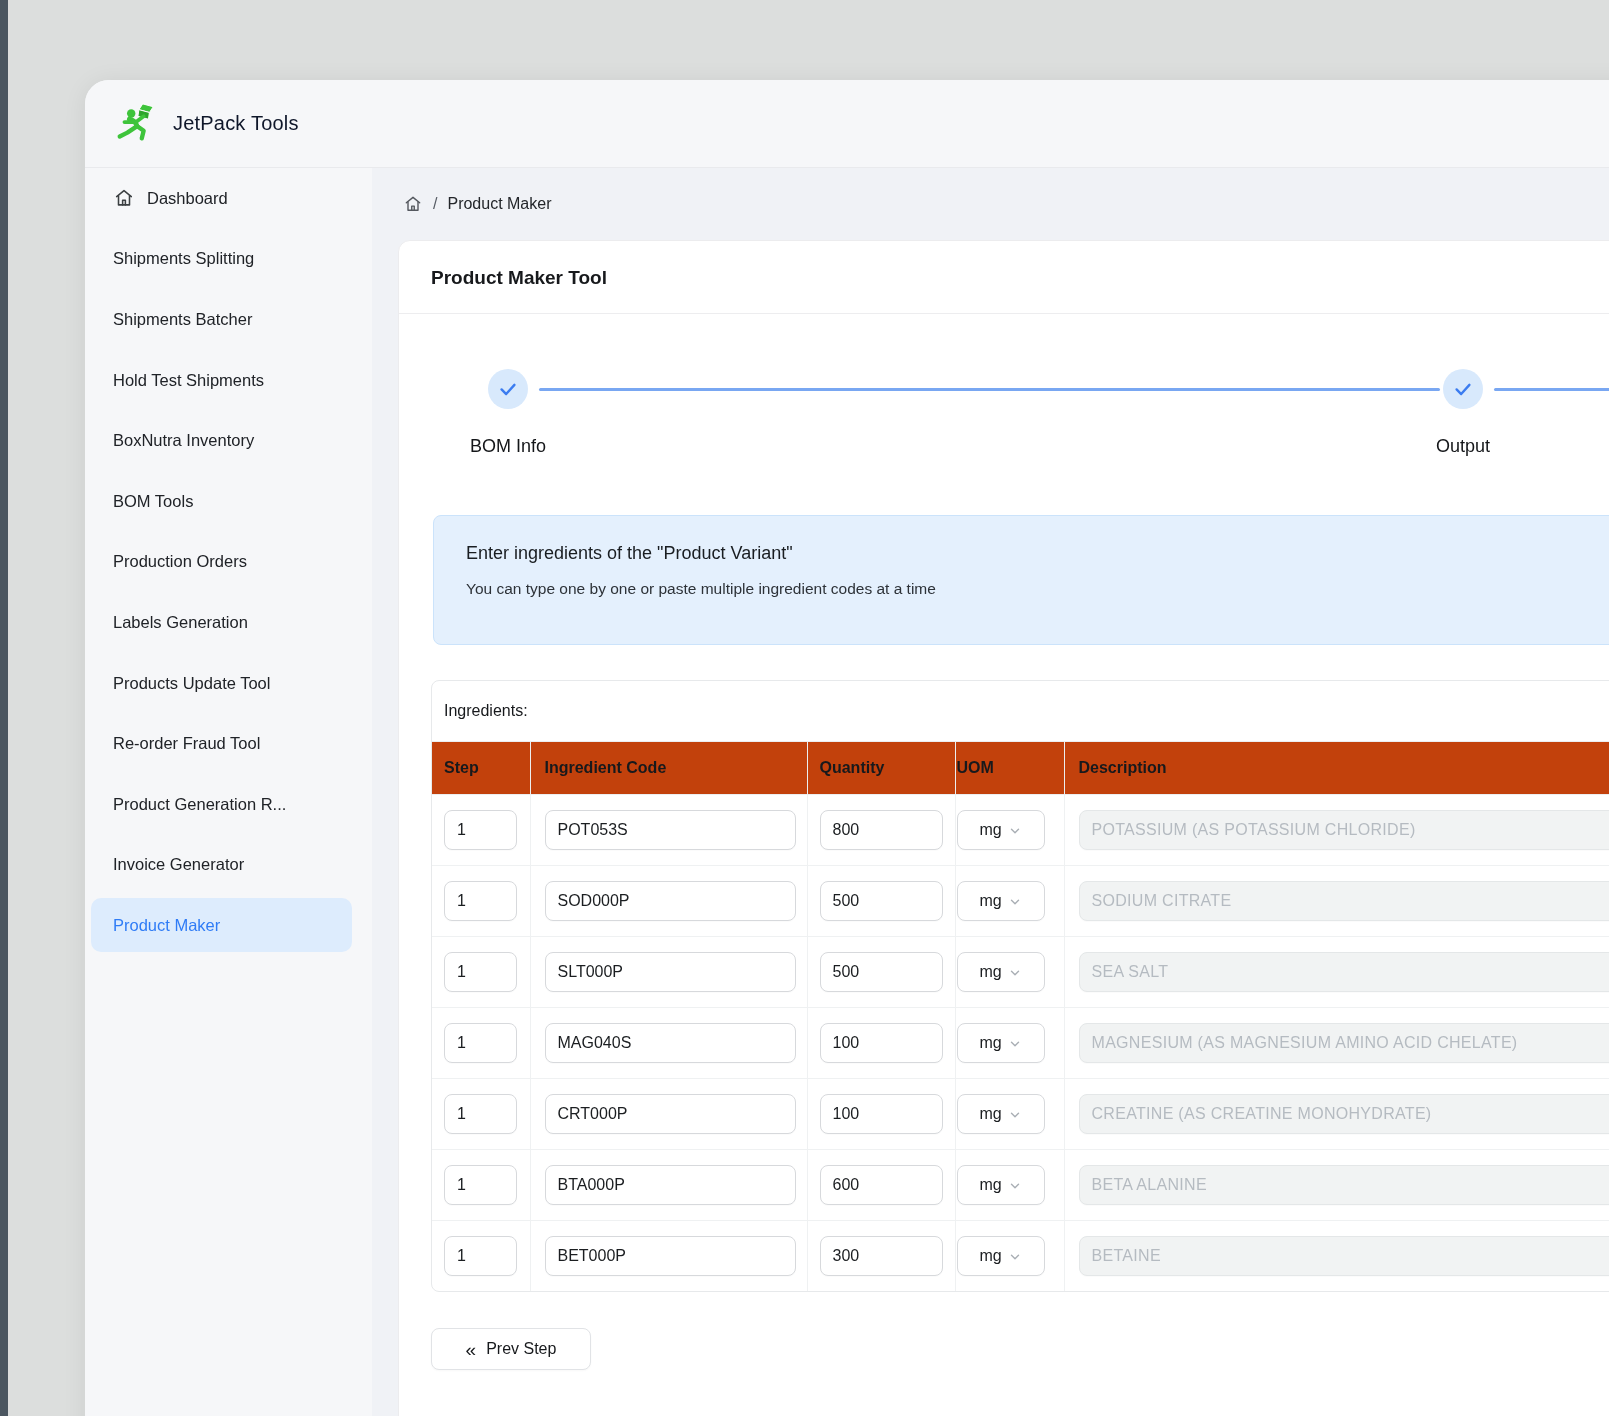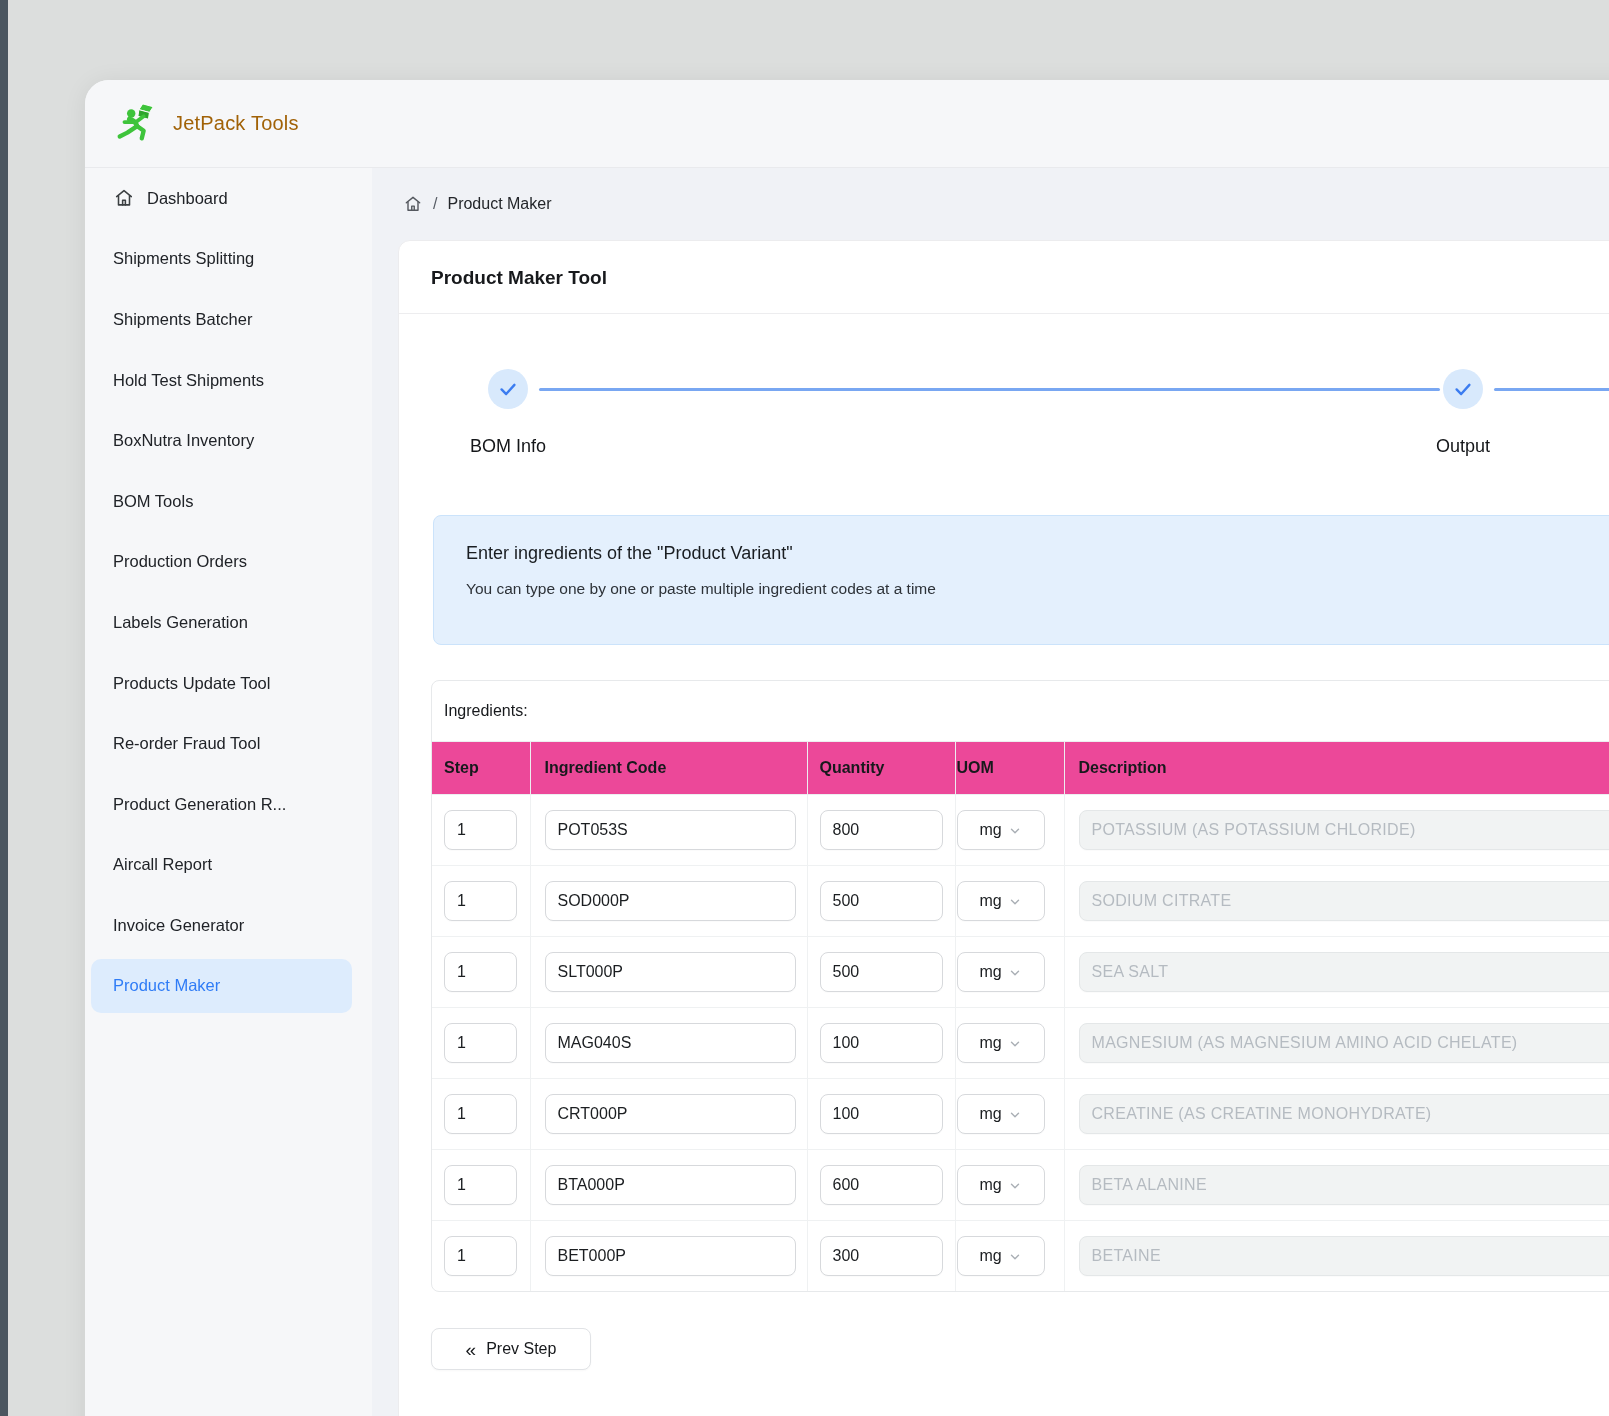--- a/index.html
+++ b/index.html
@@ -32,21 +32,21 @@
     height:88px;
     display:flex;align-items:center;
     padding-left:28px;
     border-bottom:1px solid #e9eaed;
     box-sizing:border-box;
     background:#f6f7f9;
   }
   .logo{width:46px;height:46px;flex:0 0 auto;}
   .app-title{
     margin-left:14px;
-    font-size:20px;font-weight:500;color:#a16207;letter-spacing:.2px;
+    font-size:20px;font-weight:500;color:#0f172a;letter-spacing:.2px;
   }
   
   .app-body{
     display:flex;
     height:calc(100% - 88px);
   }
   .sidebar{
     width:287px;flex:0 0 287px;
     background:#f6f7f9;
     padding-top:0;
@@ -151,21 +151,21 @@
     height:60px;display:flex;align-items:center;
     padding-left:12px;
     font-size:16px;color:#17191c;
   }
   table.ing-table{
     border-collapse:collapse;table-layout:fixed;
     width:1502px;
   }
   .ing-table th{
     height:50px;
-    background:#ec4899;
+    background:#c2410c;
     border-top:1px solid #eceef0;
     border-bottom:1px solid #eceef0;
     border-right:1px solid #eceef0;
     font-size:16px;font-weight:700;color:#17191c;
     text-align:left;
   }
   .ing-table th:last-child{border-right:none;}
   .ing-table td{
     height:68px;
     border-bottom:1px solid #eff1f2;
@@ -284,24 +284,20 @@
 
           <span>Products Update Tool</span>
         </div>
           <div class="sidebar-item">
 
           <span>Re-order Fraud Tool</span>
         </div>
           <div class="sidebar-item">
 
           <span>Product Generation R...</span>
-        </div>
-          <div class="sidebar-item">
-
-          <span>Aircall Report</span>
         </div>
           <div class="sidebar-item">
 
           <span>Invoice Generator</span>
         </div>
           <div class="sidebar-item active">
 
           <span>Product Maker</span>
         </div>
         </nav>

